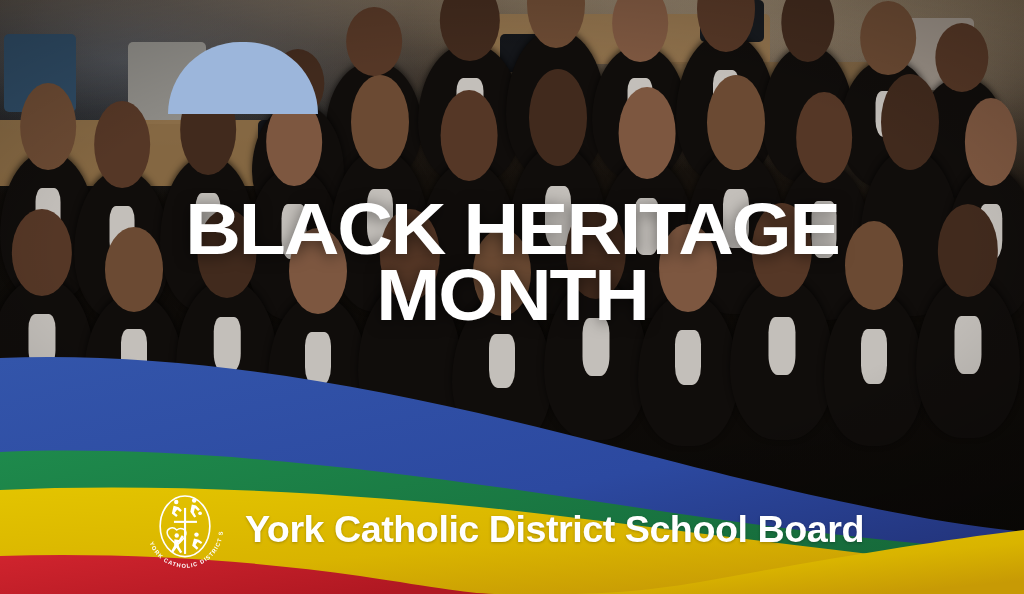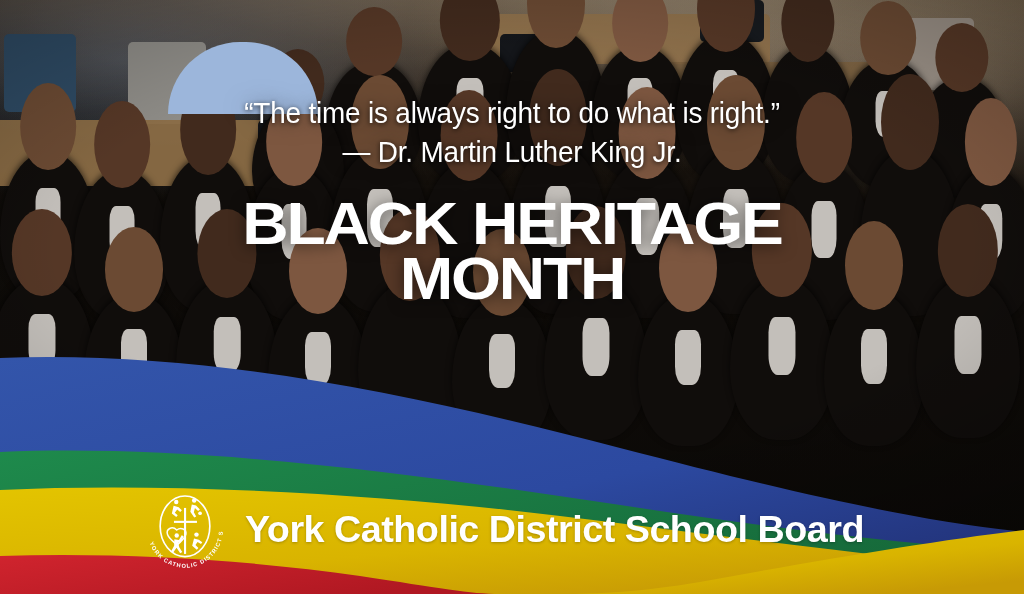--- a/index.html
+++ b/index.html
@@ -105,21 +105,21 @@
     transform:scaleX(.93);
     transform-origin:center;
   }
 
   .title {
     position:absolute;
     left:0; right:0; top:196px;
     text-align:center;
     color:#fff;
     font-weight:700;
-    font-size:60px;
+    font-size:72px;
     line-height:.92;
     letter-spacing:-2px;
     text-shadow:0 2px 14px rgba(0,0,0,.55);
   }
   .title .l {
     display:block;
     transform:scaleX(1.07);
     transform-origin:center;
   }
 
@@ -201,24 +201,20 @@
     <i class="s4 tee" style="left:638px;top:294px; width:100px; height:152px;"></i>
     <i class="s2 tee" style="left:730px;top:278px; width:104px; height:162px;"></i>
     <i class="s1 tee" style="left:824px;top:292px; width:100px; height:154px;"></i>
     <i class="s3 tee" style="left:916px;top:278px; width:104px; height:160px;"></i>
   </div>
 
   <div class="vig"></div>
 
   <div class="dome" style="background:#9CB6DB;"></div>
 
-  <div class="quote-wrap">
-    <div class="quote-line">“The time is always right to do what is right.”</div>
-    <div class="quote-attr">— Dr. Martin Luther King Jr.</div>
-  </div>
 
   <div class="title">
     <span class="l">BLACK HERITAGE</span>
     <span class="l">MONTH</span>
   </div>
 
   <div class="waves">
     <svg viewBox="0 0 1024 250" preserveAspectRatio="none" aria-hidden="true">
       <defs>
         <linearGradient id="gBlue" x1="0" y1="0" x2="1" y2="1">

